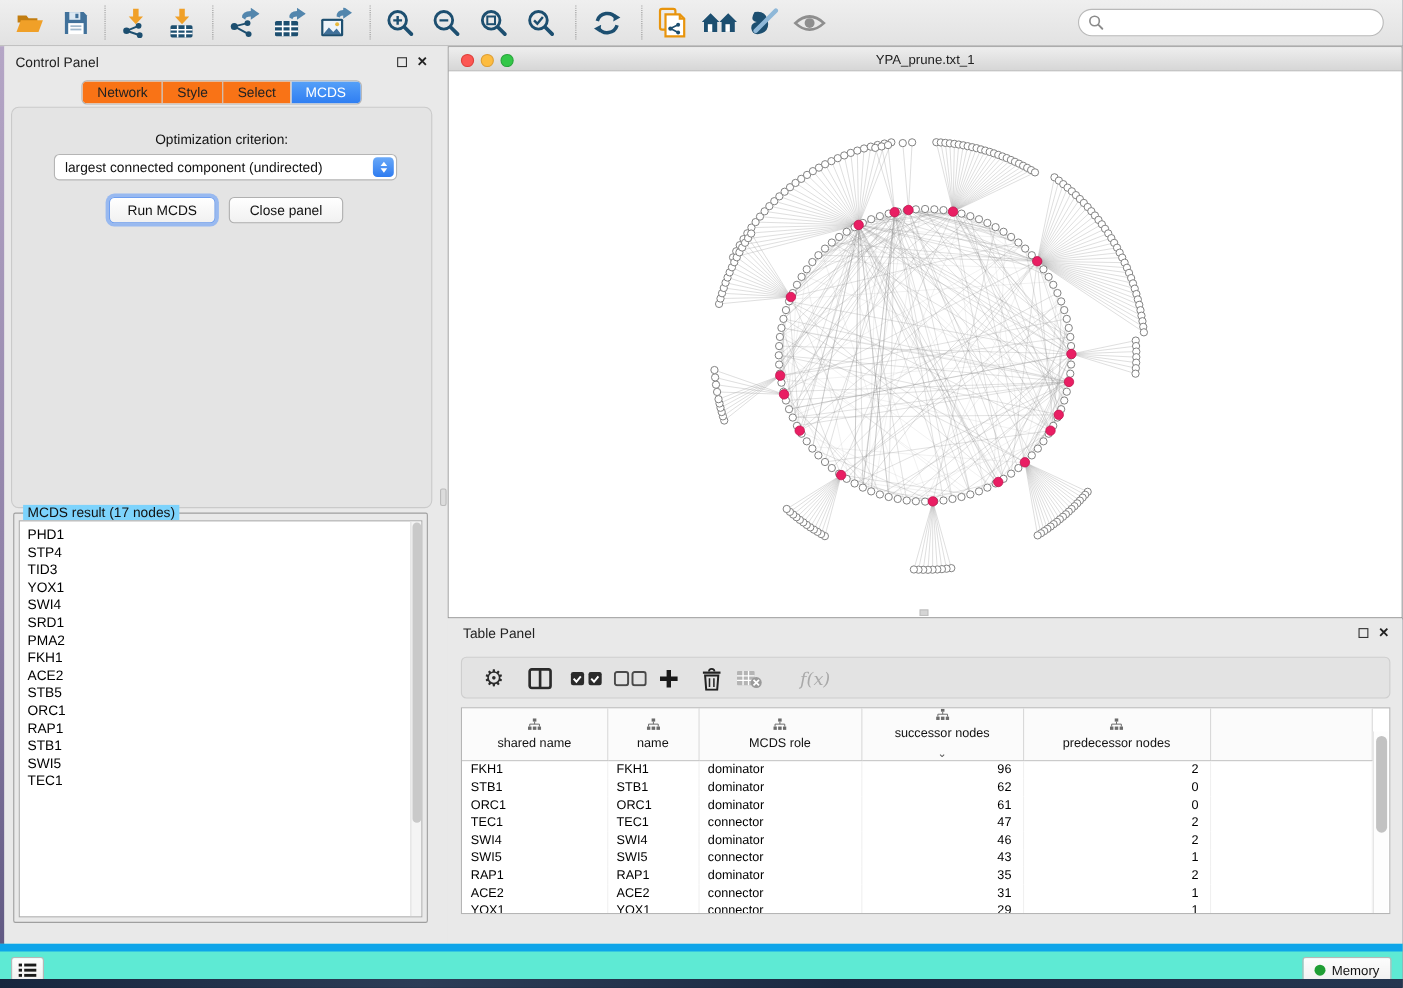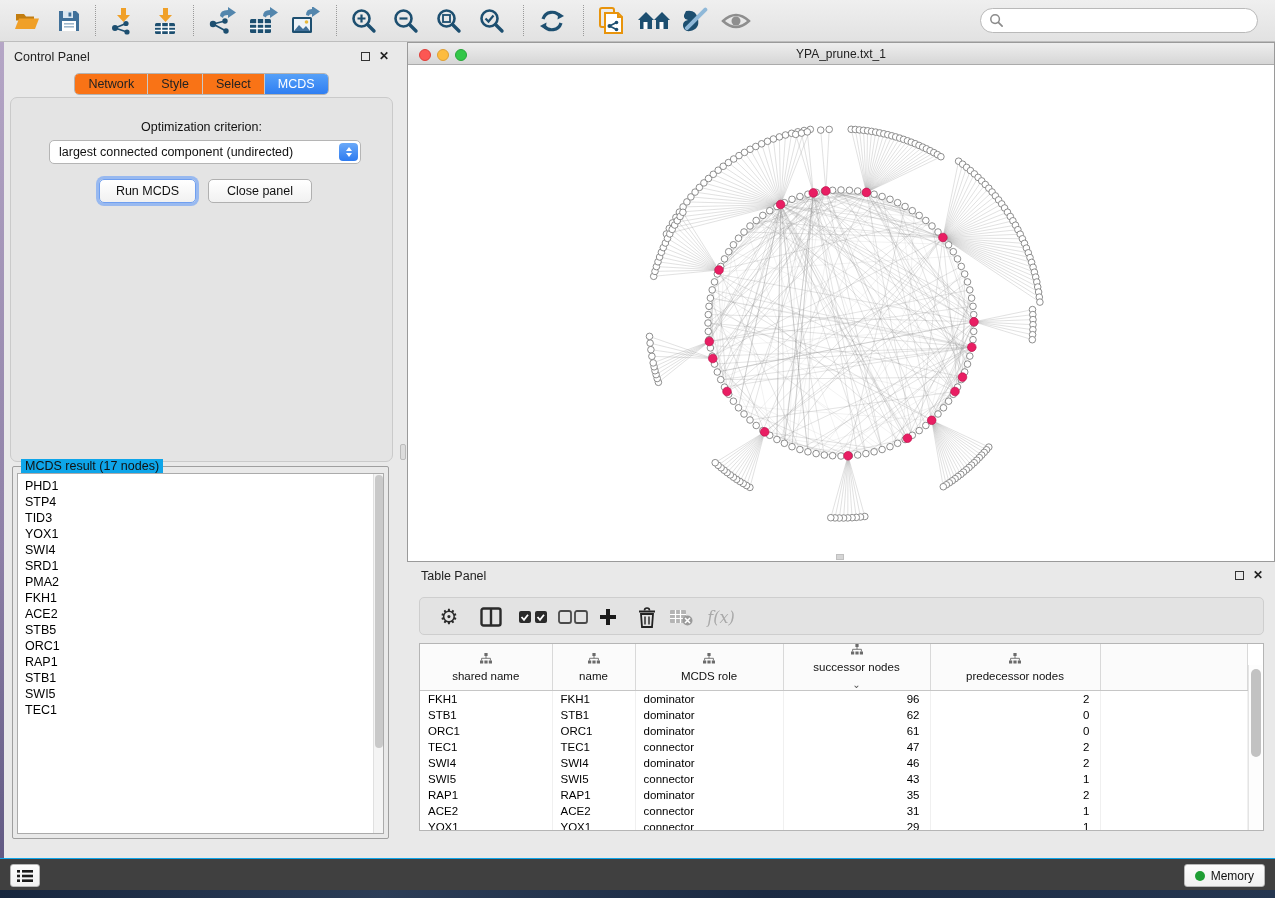--- a/index.html
+++ b/index.html
@@ -47,21 +47,21 @@
     flex-direction:column; align-items:center; justify-content:center; gap:2px; }
   .chev-up { width:0; height:0; border-left:3.5px solid transparent; border-right:3.5px solid transparent; border-bottom:4px solid #fff; }
   .chev-dn { width:0; height:0; border-left:3.5px solid transparent; border-right:3.5px solid transparent; border-top:4px solid #fff; }
   .macbtn { position:absolute; height:24px; background:linear-gradient(#ffffff,#f1f1f1);
     border:1px solid #b0b0b0; border-radius:5px; font-size:12.5px; color:#111;
     display:flex; align-items:center; justify-content:center; cursor:pointer;
     font-family:"Liberation Sans",sans-serif; }
   .focusring { box-shadow:0 0 0 3px rgba(90,150,250,.55); border-color:#6f9ff0; }
   #mcds-fieldset { position:absolute; left:8px; top:424px; width:377px; height:373px;
     border:1px solid #9f9f9f; border-radius:2px; }
-  #mcds-legend { position:absolute; left:8px; top:-8px; background:#0ea5e9; padding:0 4px;
+  #mcds-legend { position:absolute; left:8px; top:-8px; background:#7dd3fc; padding:0 4px;
     font-size:12.5px; color:#111; }
   #mcds-listbox { position:absolute; left:4px; top:6px; width:367px; height:361px;
     background:#fff; border:1px solid #ababab; overflow:hidden; }
   #mcds-list { padding:4px 0 0 7px; font-size:12.5px; color:#000; }
   #mcds-list div { line-height:16px; }
   #mcds-scroll { position:absolute; right:0; top:0; width:10px; height:100%;
     background:#f4f4f4; border-left:1px solid #e0e0e0; }
   #mcds-thumb { position:absolute; left:1px; top:1px; width:8px; height:273px;
     background:#c9c9c9; border-radius:4px; }
   
@@ -95,29 +95,29 @@
   table.nt th .hwrap { display:flex; align-items:center; justify-content:center; gap:6px;flex-direction:column; }
   table.nt td { height:16px; padding:0 10px 0 8px; color:#000; border-right:1px solid #f0f0f0;
     white-space:nowrap; overflow:hidden; }
   td.num { text-align:right; }
   #nt-scroll { position:absolute; right:1px; top:21px; width:14px; height:166px; background:#fdfdfd; border-left:1px solid #e4e4e4; }
   #nt-thumb { position:absolute; left:2px; top:4px; width:10px; height:88px; background:#c2c2c2; border-radius:5px; }
   #tp-tabs-wrap { position:absolute; left:0; top:272px; width:100%; display:flex; justify-content:center; }
   .sortchev { color:#555; font-size:10px; }
   
   #statusbar { position:absolute; left:0; top:858px; width:1275px; height:32px;
-    background:#404040; border-top:1px solid #0ea5e9; }
+    background:#5eead4; border-top:7px solid #0ea5e9; }
   #list-btn { position:absolute; left:10px; top:5px; width:30px; height:23px;
     background:linear-gradient(#fdfdfd,#f0f0f0); border:1px solid #b7b7b7; border-radius:3px;
     display:flex; align-items:center; justify-content:center; cursor:pointer; }
   #memory-btn { position:absolute; right:10px; top:5px; height:23px; padding:0 10px;
     background:linear-gradient(#fdfdfd,#f0f0f0); border:1px solid #b7b7b7; border-radius:3px;
     display:flex; align-items:center; gap:6px; font-size:12px; color:#111; cursor:pointer; }
   #memdot { width:10px; height:10px; border-radius:50%; background:#1f9e34; }
-  .fx { font-family:"DejaVu Serif", serif; font-style:italic; font-size:16px; color:#a9a9a9; }
+  .fx { font-family:"DejaVu Serif", serif; font-style:italic; font-size:16px; color:#a9a9a9;margin-left:20px; }
 </style>
 </head>
 <body>
 
 <div id="app">
 
   <div id="toolbar">
     <div class="tbicon" style="left:12px">
       <svg width="28" height="28" viewBox="0 0 28 28">
           <path d="M3,7 h8 l2,2.5 h8 v4 H3 z" fill="#c27d10"></path>

